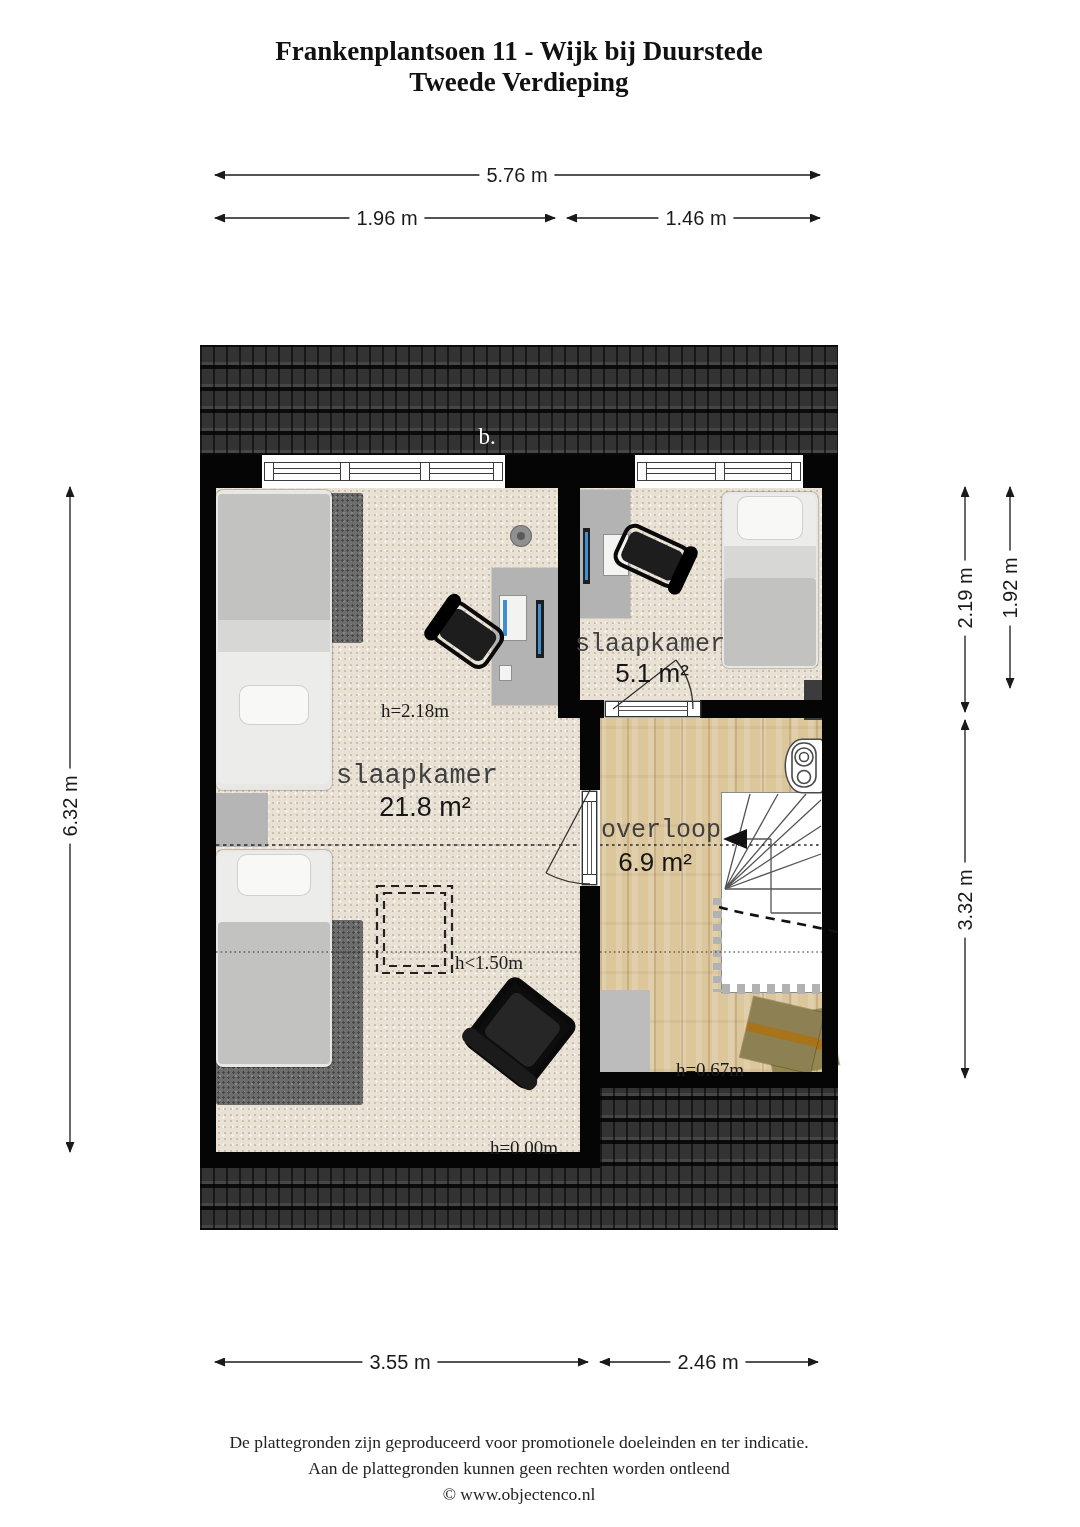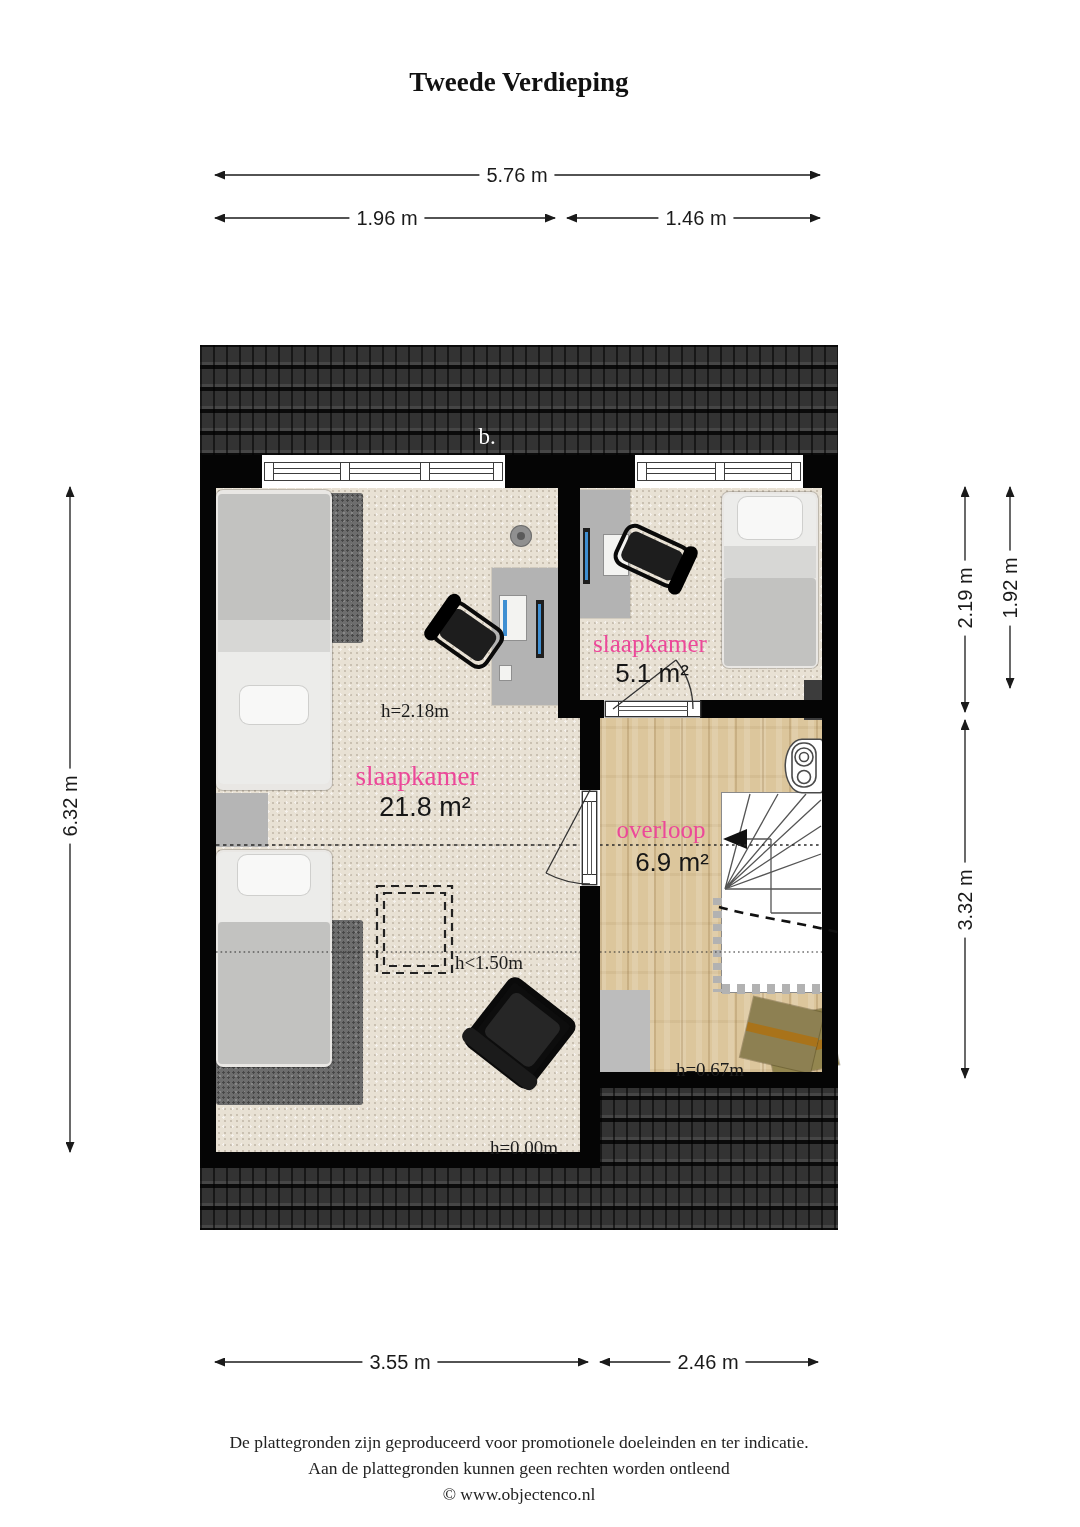--- a/index.html
+++ b/index.html
@@ -52,35 +52,36 @@
   .laptop{position:absolute;background:#f3f3f1;box-shadow:0 0 0 1px rgba(0,0,0,.2);}
   .chair{position:absolute;}
   .chair .ring{position:absolute;inset:0;border:4px solid #0a0a0a;border-radius:12px;}
   .chair .seat{position:absolute;inset:7px;background:#1d1d1d;border-radius:7px;}
   .chair .back{position:absolute;left:-3px;right:-3px;height:14px;background:#000;border-radius:7px;}
   .teeth-v{background:repeating-linear-gradient(180deg,#b2b2b2 0 7px,transparent 7px 13px);}
   .teeth-h{background:repeating-linear-gradient(90deg,#b2b2b2 0 8px,transparent 8px 15px);}
   .box-carton{position:absolute;box-shadow:0 0 0 1px rgba(60,50,20,.35);}
   .tape{position:absolute;left:0;right:0;height:9px;background:#a9731a;}
   
-  .roomname{position:absolute;transform:translate(-50%,-50%);font-family:Liberation Serif, serif;
-      font-size:27px;color:#ec4899;white-space:nowrap;}
+  .roomname{position:absolute;transform:translate(-50%,-50%);font-family:Liberation Mono, monospace;
+      font-size:27px;color:#404040;white-space:nowrap;}
   .roomarea{position:absolute;transform:translate(-50%,-50%);font-family:"Liberation Sans",sans-serif;
       font-size:27px;color:#161616;white-space:nowrap;}
   .hlabel{position:absolute;transform:translate(-50%,-50%);font-family:"Liberation Serif",serif;
       font-size:19px;color:#1c1c1c;white-space:nowrap;}
   .rooflabel{position:absolute;transform:translate(-50%,-50%);font-family:"Liberation Serif",serif;
       font-size:23px;color:#fff;}
   svg.overlay{position:absolute;left:0;top:0;pointer-events:none;}
 </style>
 </head>
 <body>
 
 <div class="page">
 
+  <div class="title-line t1">Frankenplantsoen 11 - Wijk bij Duurstede</div>
   <div class="title-line t2">Tweede Verdieping</div>
 
   <div class="abs roof" style="left:200px;top:345px;width:638px;height:110px;"></div>
   <div class="abs roof" style="left:200px;top:1168px;width:416px;height:62px;"></div>
   <div class="abs roof" style="left:600px;top:1088px;width:238px;height:142px;"></div>
 
   <div class="abs carpet" style="left:216px;top:488px;width:364px;height:664px;"></div>
   <div class="abs carpet" style="left:580px;top:488px;width:242px;height:230px;"></div>
   <div class="abs wood" style="left:600px;top:718px;width:222px;height:354px;"></div>
 
@@ -257,21 +258,21 @@
   <div class="dimlabel vert" style="left:965px;top:900px;">3.32 m</div>
   <div class="dimlabel" style="left:400px;top:1362px;">3.55 m</div>
   <div class="dimlabel" style="left:708px;top:1362px;">2.46 m</div>
 
   <div class="rooflabel" style="left:487px;top:437px;">b.</div>
   <div class="roomname" style="left:417px;top:776px;">slaapkamer</div>
   <div class="roomarea" style="left:425px;top:807px;">21.8 m²</div>
   <div class="roomname" style="left:650px;top:644px;font-size:25px;">slaapkamer</div>
   <div class="roomarea" style="left:652px;top:673px;font-size:26px;">5.1 m²</div>
   <div class="roomname" style="left:661px;top:830px;font-size:25px;">overloop</div>
-  <div class="roomarea" style="left:672px;top:862px;font-size:26px;">6.9 m²</div>
+  <div class="roomarea" style="left:655px;top:862px;font-size:26px;">6.9 m²</div>
   <div class="hlabel" style="left:415px;top:711px;">h=2.18m</div>
   <div class="hlabel" style="left:489px;top:963px;">h&lt;1.50m</div>
   <div class="hlabel" style="left:524px;top:1148px;">h=0.00m</div>
   <div class="hlabel" style="left:710px;top:1070px;">h=0.67m</div>
 
   <div class="footer-line" style="top:1432px;">De plattegronden zijn geproduceerd voor promotionele doeleinden en ter indicatie.</div>
   <div class="footer-line" style="top:1458px;">Aan de plattegronden kunnen geen rechten worden ontleend</div>
   <div class="footer-line" style="top:1484px;">© www.objectenco.nl</div>
 
 </div>

